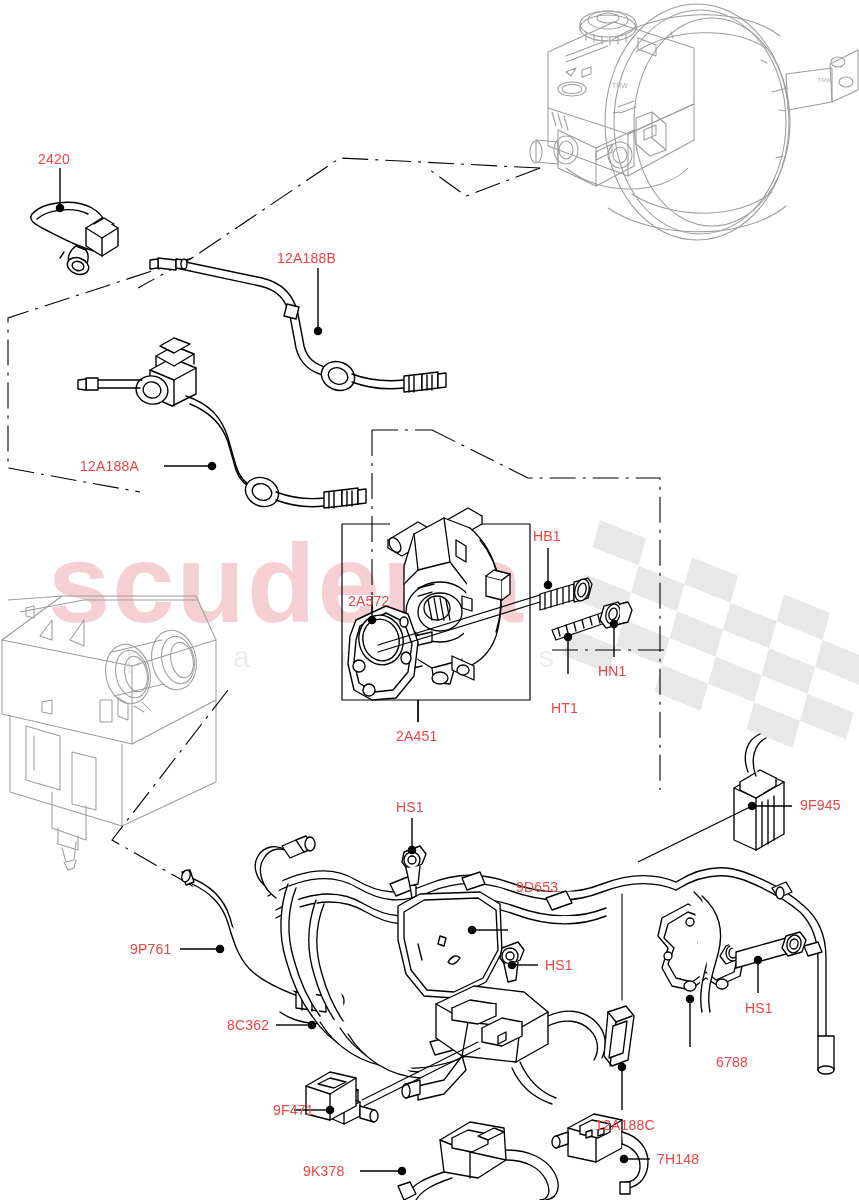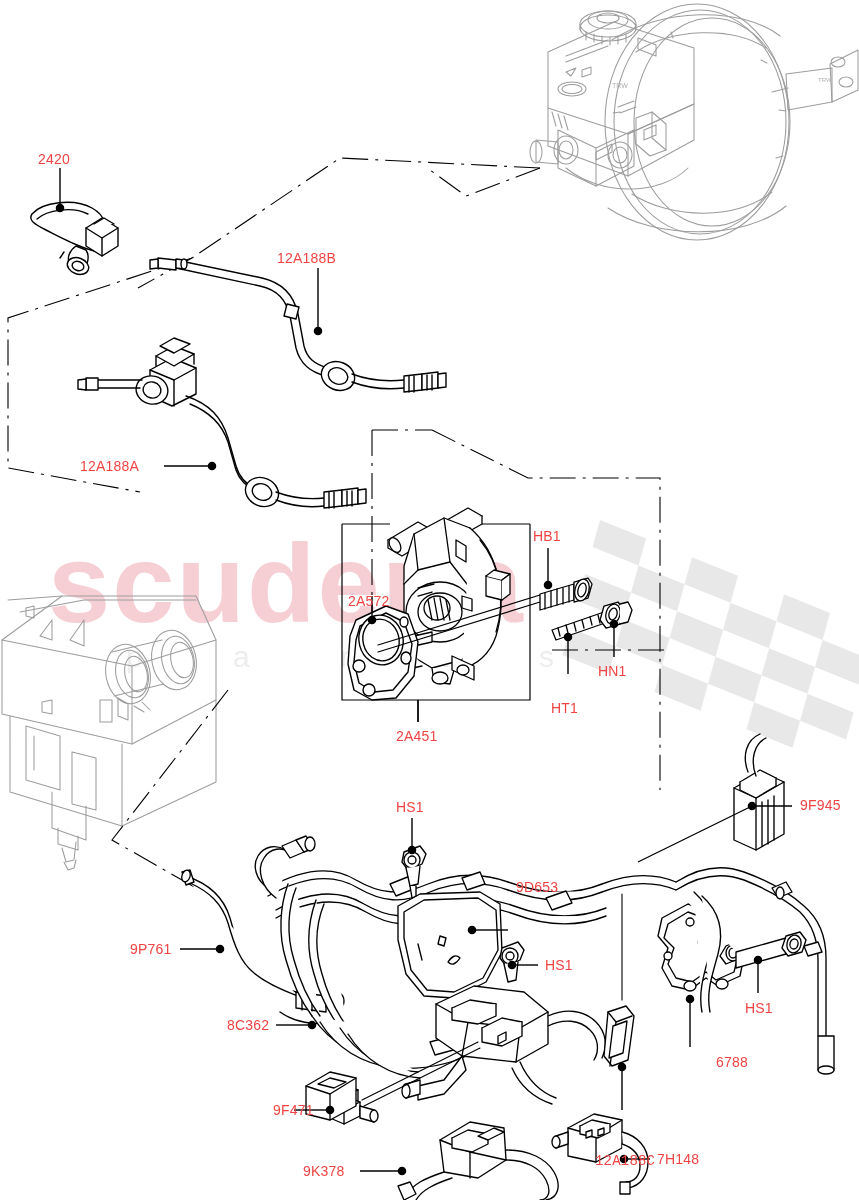--- a/index.html
+++ b/index.html
@@ -665,18 +665,18 @@
   <div class="part-label" style="left:551px; top:681px;margin-top:20px;">HT1</div>
   <div class="part-label" style="left:396px; top:729px;">2A451</div>
   <div class="part-label" style="left:396px; top:800px;">HS1</div>
   <div class="part-label" style="left:800px; top:798px;">9F945</div>
   <div class="part-label" style="left:516px; top:880px;">9D653</div>
   <div class="part-label" style="left:130px; top:942px;">9P761</div>
   <div class="part-label" style="left:545px; top:958px;">HS1</div>
   <div class="part-label" style="left:745px; top:1001px;">HS1</div>
   <div class="part-label" style="left:213px; top:1018px;margin-left:14px;">8C362</div>
   <div class="part-label" style="left:700px; top:1055px;margin-left:16px;">6788</div>
-  <div class="part-label" style="left:595px; top:1154px;font-family:Liberation Mono, monospace;">12A188C</div>
+  <div class="part-label" style="left:595px; top:1118px;">12A188C</div>
   <div class="part-label" style="left:237px; top:1103px;margin-left:36px;">9F471</div>
   <div class="part-label" style="left:657px; top:1152px;">7H148</div>
   <div class="part-label" style="left:303px; top:1164px;">9K378</div>
 
 </div>
 
 </body></html>

